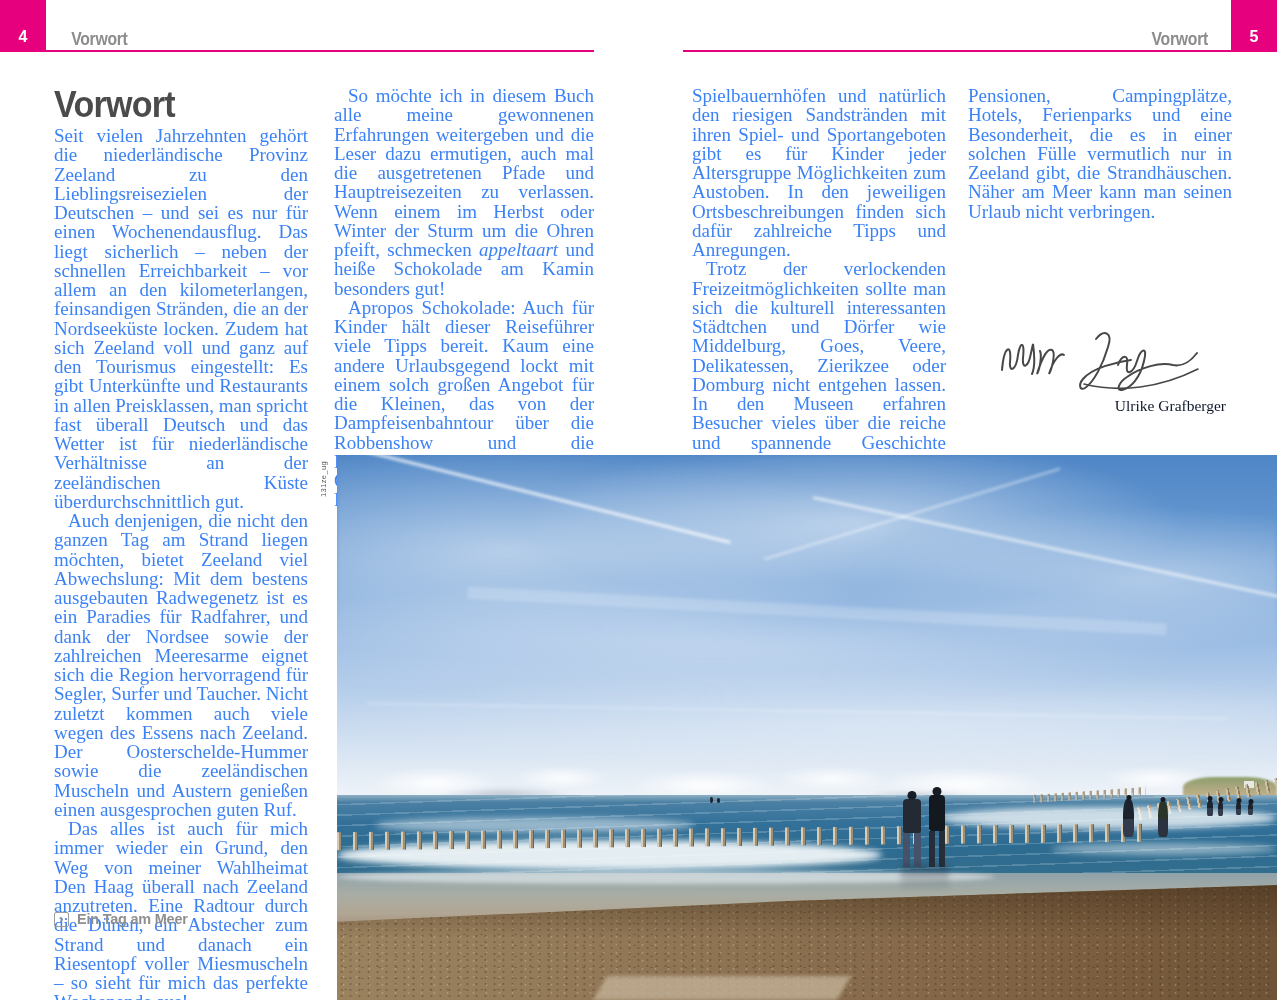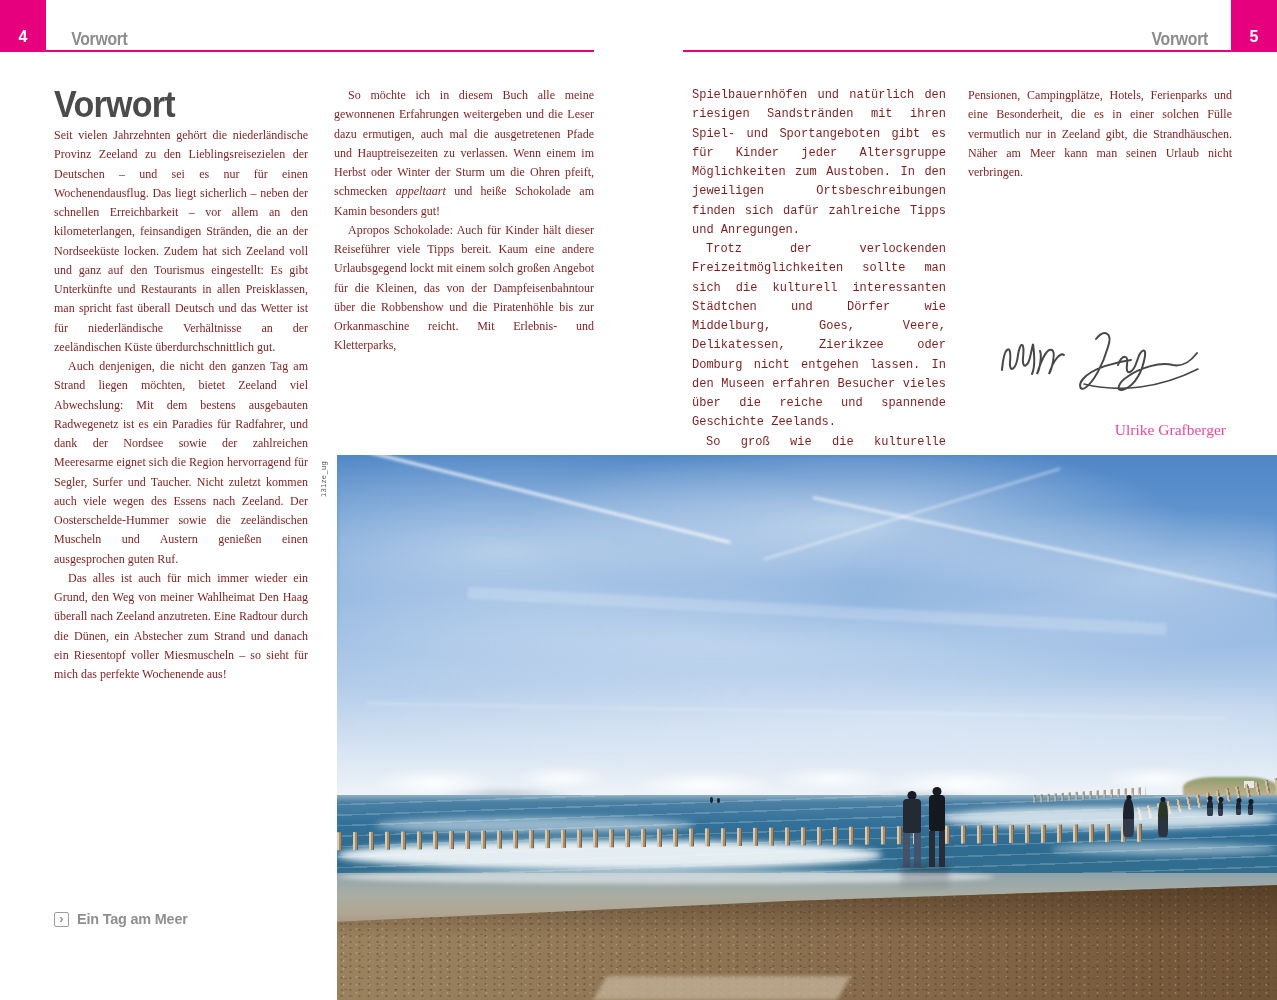--- a/index.html
+++ b/index.html
@@ -11,36 +11,36 @@
            justify-content:center;padding-bottom:7px;box-sizing:border-box;}
   .pgblock span{color:#fff;font-weight:bold;font-size:16px;line-height:1;}
   .runhead{position:absolute;top:29px;font-size:17.5px;font-weight:bold;color:#8c8c8c;
            letter-spacing:-.3px;transform:scaleX(.9);}
   .rule{position:absolute;top:50px;height:2px;}
 
   
   .booktitle{position:absolute;left:54px;top:84px;font-size:37px;font-weight:bold;color:#4b4b4b;
              letter-spacing:-.8px;transform:scaleX(.92);transform-origin:left;}
   .col{position:absolute;text-align:justify;font-family:"Liberation Serif",serif;
-       font-size:12px;line-height:19.25px;color:#7f1d1d;hyphens:auto;-webkit-hyphens:auto;}
+       font-size:19px;line-height:19.25px;color:#3b82f6;hyphens:auto;-webkit-hyphens:auto;}
   .col p{margin:0;}
   .col p.ind{text-indent:14px;}
   .col em{font-style:italic;}
 
   
   .caption{position:absolute;left:54px;top:910px;display:flex;align-items:center;color:#8f8f8f;}
   .cap-icon{width:15px;height:15px;border:1.5px solid #9d9d9d;border-radius:2px;display:flex;
             align-items:center;justify-content:center;font-size:13px;font-weight:bold;color:#8f8f8f;
             line-height:1;box-sizing:border-box;padding-bottom:2px;}
   .cap-label{margin-left:8px;font-size:15.5px;font-weight:600;letter-spacing:-.2px;transform:scaleX(.93);transform-origin:left;}
 
   
   .sig{position:absolute;left:992px;top:324px;}
   .author{position:absolute;left:968px;top:397px;width:258px;text-align:right;
-          font-family:"Liberation Serif",serif;font-size:15.5px;color:#ec4899;margin-top:24px;}
+          font-family:"Liberation Serif",serif;font-size:15.5px;color:#0f172a;}
 
   
   .credit{position:absolute;left:319px;top:449px;height:48px;writing-mode:vertical-rl;
           transform:rotate(180deg);font-size:7.5px;color:#5a5a5a;letter-spacing:.4px;}
 
   
   .photo{position:absolute;left:337px;top:455px;width:940px;height:545px;overflow:hidden;background:#9cbde4;}
   .sky{position:absolute;left:0;top:0;width:100%;height:342px;
        background:linear-gradient(180deg,#4f86c6 0%,#6094cf 18%,#7ba7d9 38%,#9cbde4 55%,#c3d7ee 76%,#e2ebf5 92%,#eef3f8 100%);}
   .sky::before{content:"";position:absolute;inset:0;filter:blur(2px);
@@ -129,21 +129,21 @@
     <p>Seit vielen Jahrzehnten gehört die niederländische Provinz Zeeland zu den Lieblingsreisezielen der Deutschen – und sei es nur für einen Wochenendausflug. Das liegt sicherlich – neben der schnellen Erreichbarkeit – vor allem an den kilometerlangen, feinsandigen Stränden, die an der Nordseeküste locken. Zudem hat sich Zeeland voll und ganz auf den Tourismus eingestellt: Es gibt Unterkünfte und Restaurants in allen Preisklassen, man spricht fast überall Deutsch und das Wetter ist für niederländische Verhältnisse an der zeeländischen Küste überdurchschnittlich gut.</p>
     <p class="ind">Auch denjenigen, die nicht den ganzen Tag am Strand liegen möchten, bietet Zeeland viel Abwechslung: Mit dem bestens ausgebauten Radwegenetz ist es ein Paradies für Radfahrer, und dank der Nordsee sowie der zahlreichen Meeresarme eignet sich die Region hervorragend für Segler, Surfer und Taucher. Nicht zuletzt kommen auch viele wegen des Essens nach Zeeland. Der Oosterschelde-Hummer sowie die zeeländischen Muscheln und Austern genießen einen ausgesprochen guten Ruf.</p>
     <p class="ind">Das alles ist auch für mich immer wieder ein Grund, den Weg von meiner Wahlheimat Den Haag überall nach Zeeland anzutreten. Eine Radtour durch die Dünen, ein Abstecher zum Strand und danach ein Riesentopf voller Miesmuscheln – so sieht für mich das perfekte Wochenende aus!</p>
   </div>
 
   <div class="col" style="left:334px;top:86px;width:260px;">
     <p class="ind">So möchte ich in diesem Buch alle meine gewonnenen Erfahrungen weitergeben und die Leser dazu ermutigen, auch mal die ausgetretenen Pfade und Hauptreisezeiten zu verlassen. Wenn einem im Herbst oder Winter der Sturm um die Ohren pfeift, schmecken <em>appeltaart</em> und heiße Schokolade am Kamin besonders gut!</p>
     <p class="ind">Apropos Schokolade: Auch für Kinder hält dieser Reiseführer viele Tipps bereit. Kaum eine andere Urlaubsgegend lockt mit einem solch großen Angebot für die Kleinen, das von der Dampfeisenbahntour über die Robbenshow und die Piratenhöhle bis zur Orkanmaschine reicht. Mit Erlebnis- und Kletterparks,</p>
   </div>
 
-  <div class="col" style="left:692px;top:86px;width:254px;font-family:Liberation Mono, monospace;">
+  <div class="col" style="left:692px;top:86px;width:254px;">
     <p>Spielbauernhöfen und natürlich den riesigen Sandstränden mit ihren Spiel- und Sportangeboten gibt es für Kinder jeder Altersgruppe Möglichkeiten zum Austoben. In den jeweiligen Ortsbeschreibungen finden sich dafür zahlreiche Tipps und Anregungen.</p>
     <p class="ind">Trotz der verlockenden Freizeitmöglichkeiten sollte man sich die kulturell interessanten Städtchen und Dörfer wie Middelburg, Goes, Veere, Delikatessen, Zierikzee oder Domburg nicht entgehen lassen. In den Museen erfahren Besucher vieles über die reiche und spannende Geschichte Zeelands.</p>
     <p class="ind">So groß wie die kulturelle Vielfalt ist auch das Kinder an Unterkünften:</p>
   </div>
 
   <div class="col" style="left:968px;top:86px;width:264px;">
     <p>Pensionen, Campingplätze, Hotels, Ferienparks und eine Besonderheit, die es in einer solchen Fülle vermutlich nur in Zeeland gibt, die Strandhäuschen. Näher am Meer kann man seinen Urlaub nicht verbringen.</p>
   </div>
 
   <svg class="sig" width="228" height="74" viewBox="0 0 228 74">

